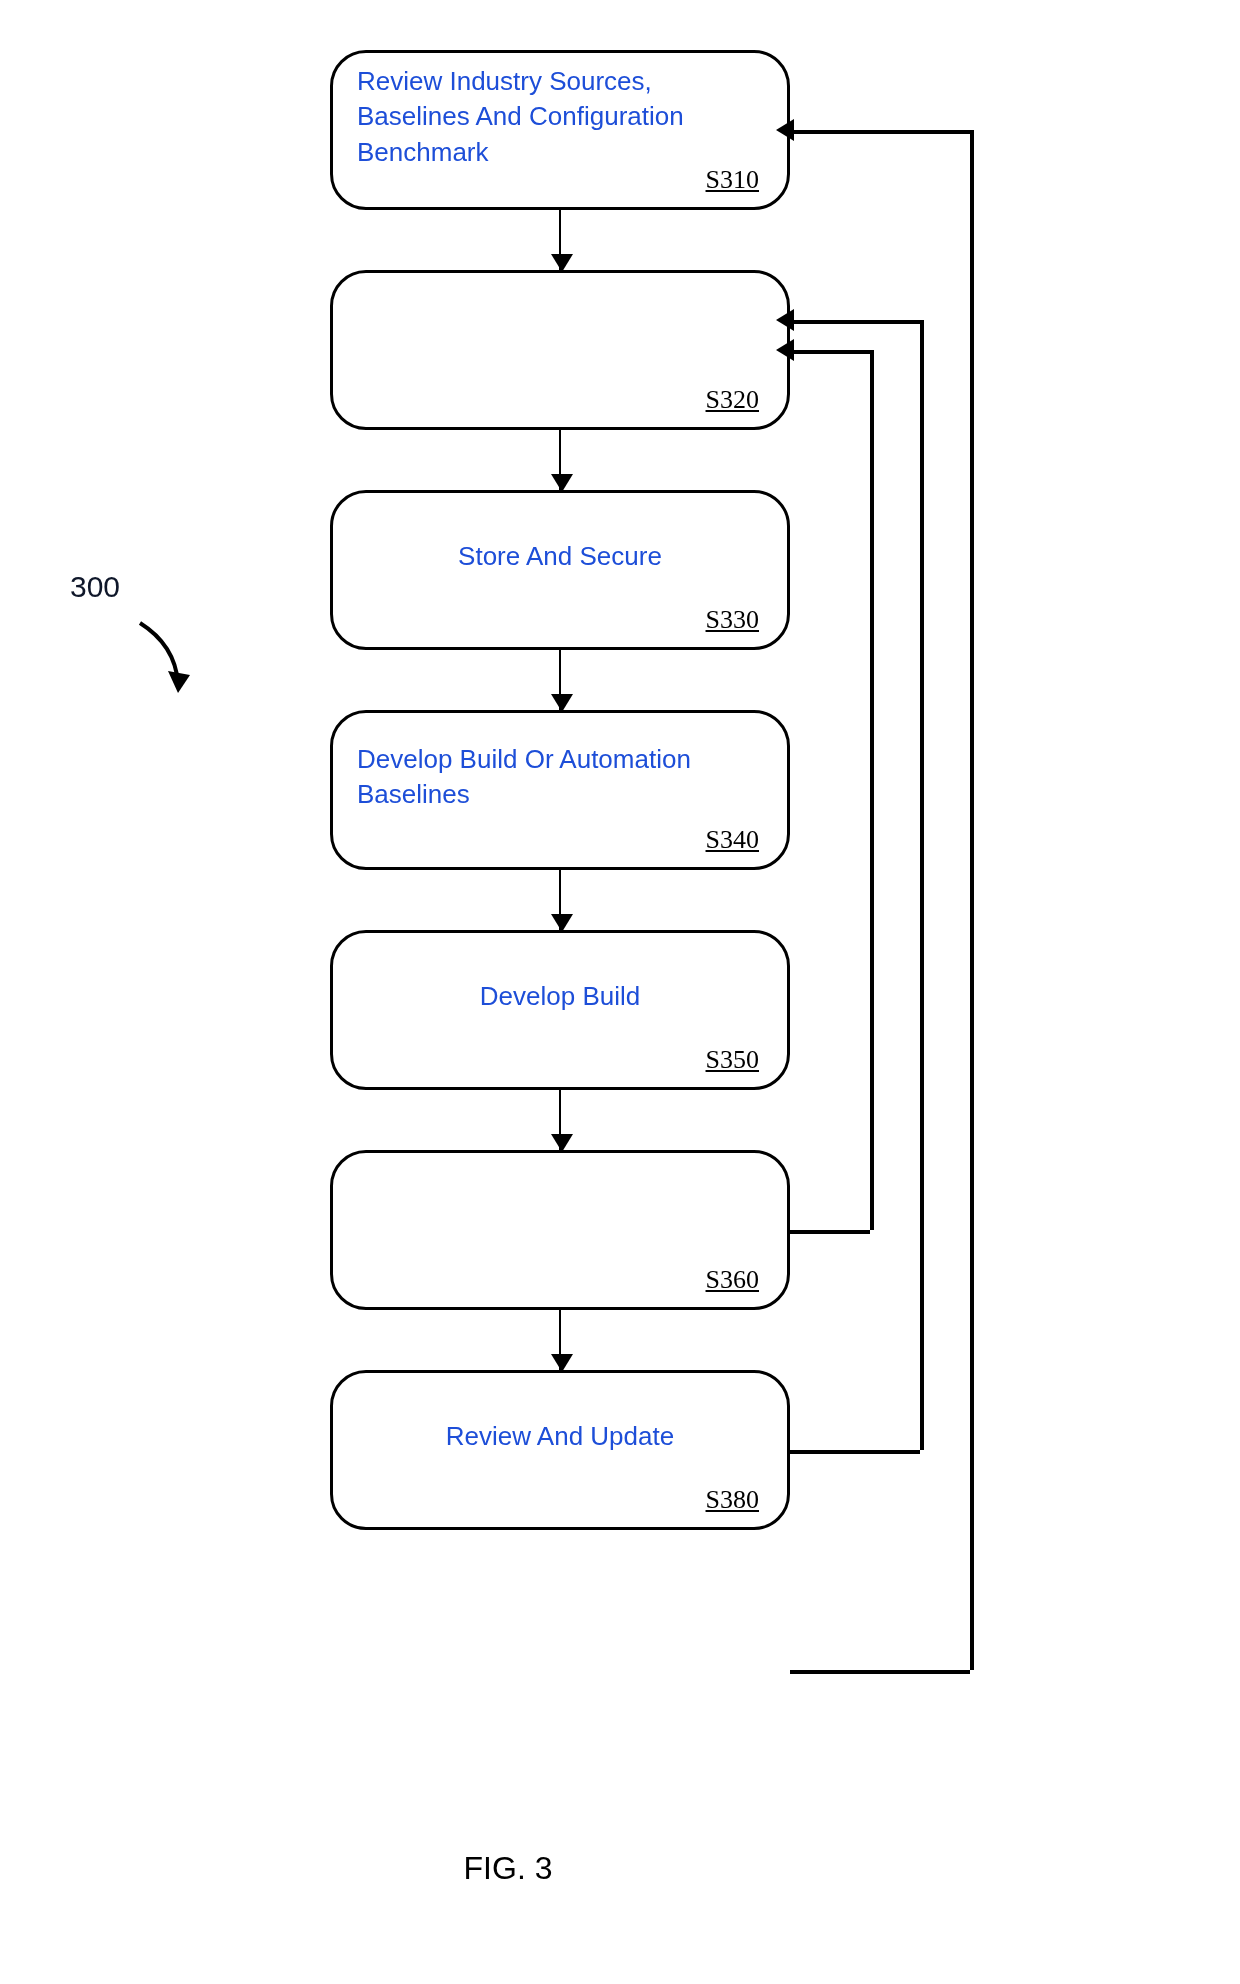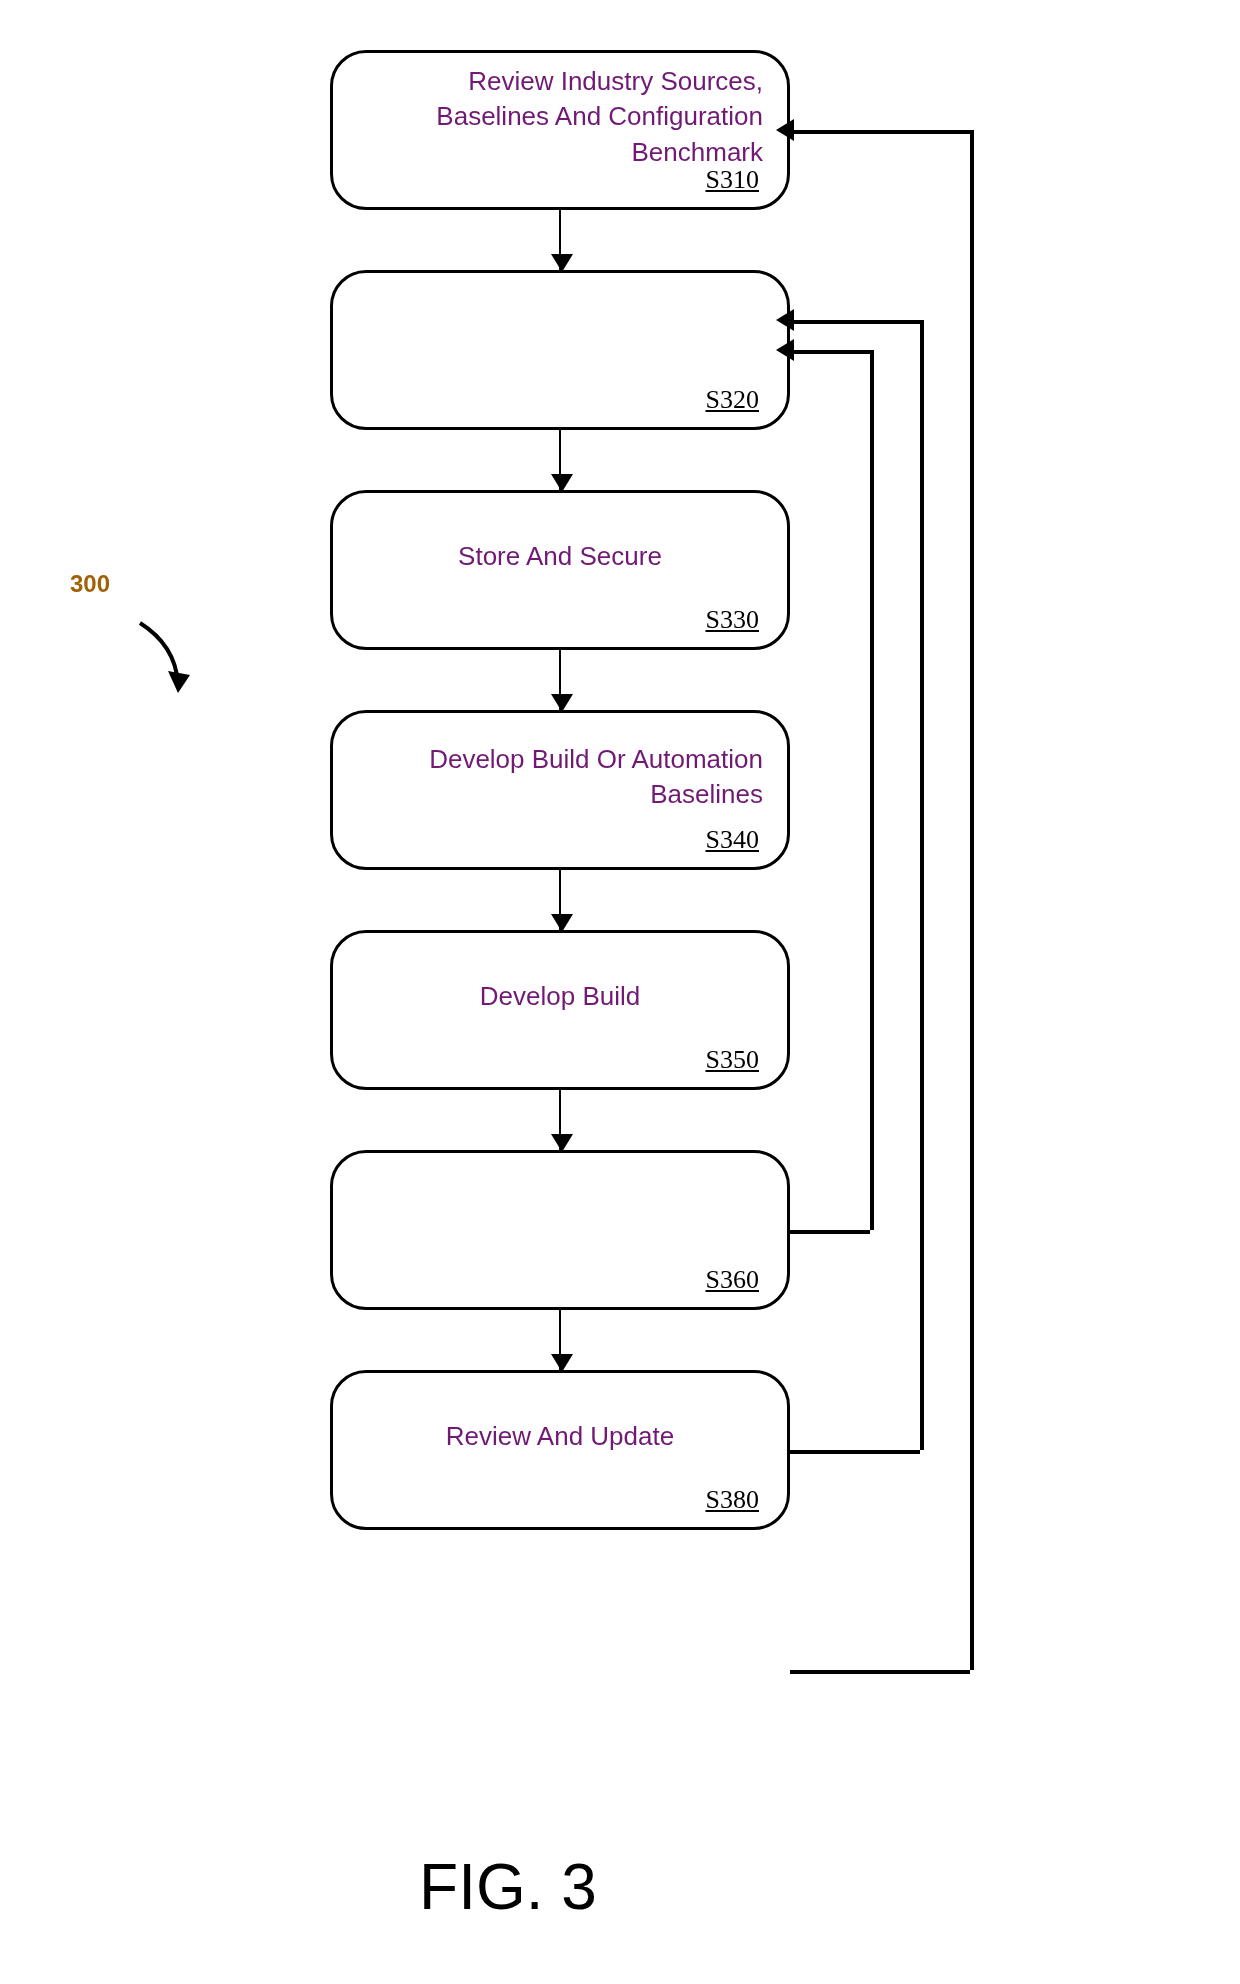--- a/index.html
+++ b/index.html
@@ -28,24 +28,24 @@
       border: 3px solid #000;
       border-radius: 36px;
       background: #fff;
       display: flex;
       flex-direction: column;
       align-items: center;
       justify-content: center;
       padding: 14px 24px 40px 24px;
     }
     .step-text {
-      text-align: right;
+      text-align: left;
       font-size: 26px;
       line-height: 1.35;
-      color: #701a75;
+      color: #1d4ed8;
     }
     .step-id {
       position: absolute;
       bottom: 12px;
       right: 28px;
       font-size: 26px;
       text-decoration: underline;
       color: #000;
       font-family: Liberation Serif, serif;
     }
@@ -66,36 +66,35 @@
       width: 0;
       height: 0;
       border-left: 11px solid transparent;
       border-right: 11px solid transparent;
       border-top: 18px solid #000;
     }
     .ref-label {
       position: absolute;
       left: 70px;
       top: 570px;
-      font-size: 24px;
-      color: #a16207;
-      font-weight: bold;
+      font-size: 30px;
+      color: #0f172a;
     }
     .ref-arrow {
       position: absolute;
       left: 120px;
       top: 615px;
     }
     .fig-caption {
       position: absolute;
       top: 1850px;
       left: 0;
       width: 1016px;
       text-align: center;
-      font-size: 64px;
+      font-size: 32px;
       color: #000;
     }
     .feedback-line {
       position: absolute;
       border: 2px solid #000;
     }
     .feedback-arrow-head {
       position: absolute;
       width: 0;
       height: 0;

